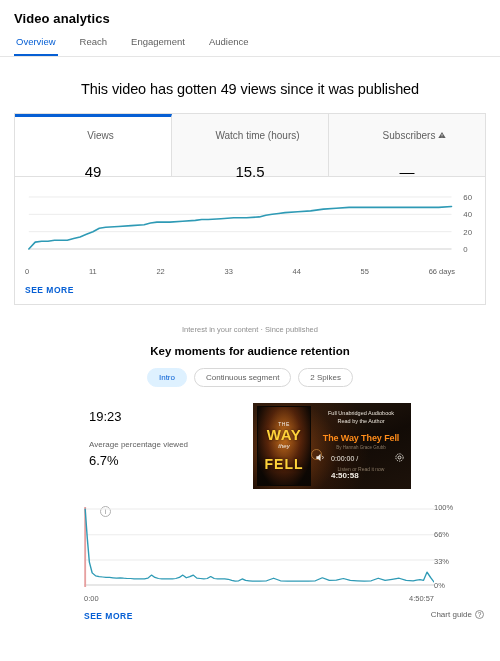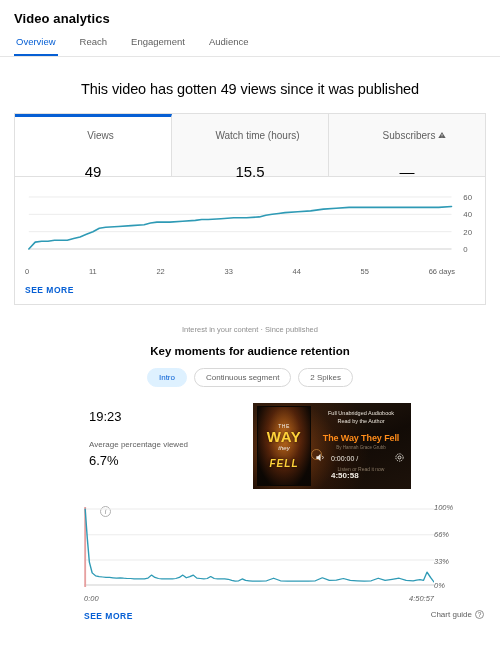--- a/index.html
+++ b/index.html
@@ -180,24 +180,23 @@
     overflow: hidden;
   }
   .cover-the { font-size: 5px; color: #f2ede6; letter-spacing: .5px; }
   .cover-way {
     font-size: 15px; font-weight: bold; color: #ffd23a;
     line-height: 1; letter-spacing: .5px;
     text-shadow: 0 0 3px rgba(0,0,0,.8);
   }
   .cover-they { font-size: 6px; color: #f2ede6; font-style: italic; margin-top: 1px; }
   .cover-fell {
-    font-size: 10px; font-weight: bold; color: #ffd23a;
+    font-size: 14px; font-weight: bold; color: #ffd23a;
     line-height: 1; letter-spacing: 1px; margin-top: 8px;
     text-shadow: 0 0 3px rgba(0,0,0,.8);
-    font-style: italic;
   }
   .player-top {
     position: absolute; left: 62px; right: 4px; top: 6px;
     text-align: center;
     font-size: 5.5px; color: #e8e2d8; line-height: 1.5;
   }
   .player-title {
     position: absolute; left: 62px; right: 4px; top: 30px;
     text-align: center;
     font-size: 9px; font-weight: bold; color: #ff8c1a;
@@ -225,21 +224,20 @@
     position: absolute; left: 58px; top: 46px;
     width: 11px; height: 11px; border-radius: 50%;
     border: 1px solid #c88a3e; opacity: .7;
   }
 
   
   .ret-wrap {
     position: relative;
     margin: 14px 14px 0 14px;
     height: 100px;
-    font-style: italic;
   }
   .ret-chart { position: absolute; left: 70px; right: 52px; top: 4px; bottom: 16px; }
   .ret-chart svg { display: block; width: 100%; height: 100%; }
   .ret-ylabels {
     position: absolute; right: 8px; top: 0; bottom: 16px;
     width: 44px;
   }
   .ret-ylabel {
     position: absolute; font-size: 7.5px; color: #606060;
   }

